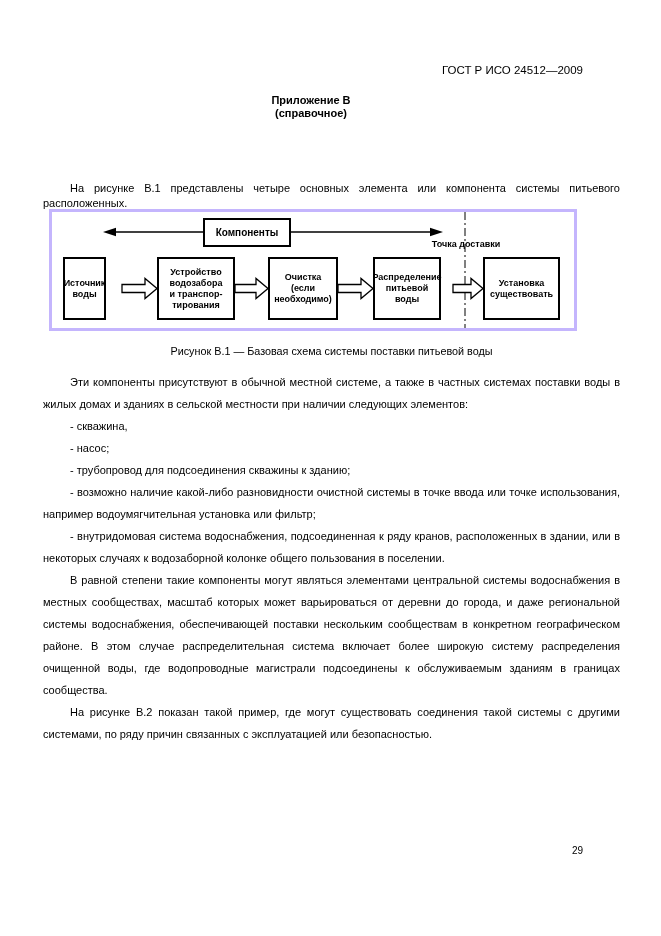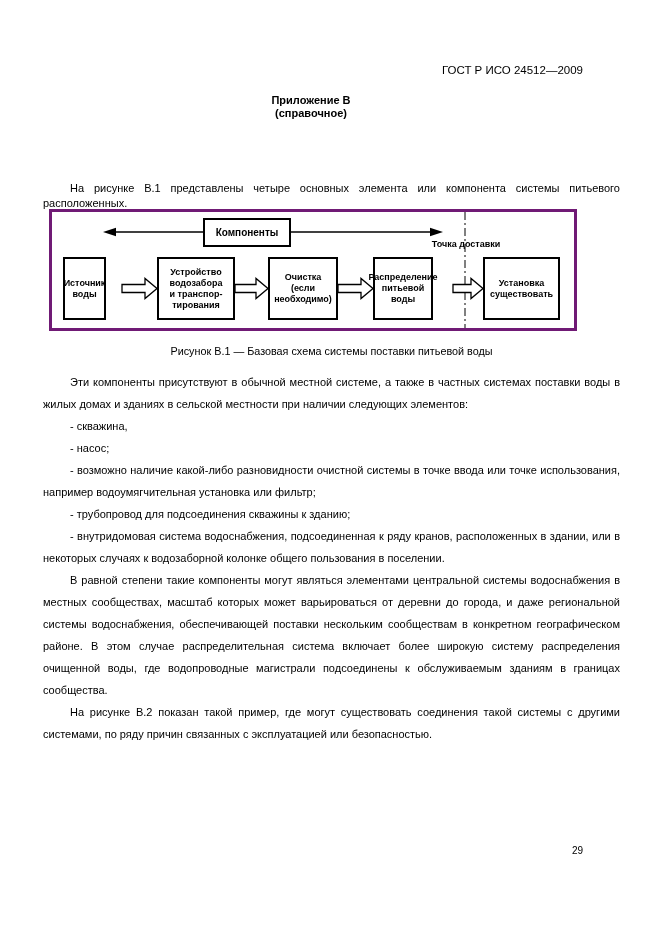--- a/index.html
+++ b/index.html
@@ -23,21 +23,21 @@
     position:absolute; top:154px; left:0; width:628px;
     text-align:center; font-size:11.5px; font-weight:bold;
   }
   .intro {
     position:absolute; top:181px; left:43px; width:577px;
     font-size:11px; line-height:14.5px; text-indent:27px; margin:0;
     text-align:justify;
   }
   .figure {
     position:absolute; left:49px; top:209px; width:528px; height:122px;
-    border:3px solid #701a75; box-sizing:border-box;
+    border:3px solid #c4b5fd; box-sizing:border-box;
   }
   .fig-svg { position:absolute; left:0; top:0; }
   .components-box {
     position:absolute; left:151px; top:6px; width:88px; height:29px;
     border:2px solid #000; box-sizing:border-box; background:#fff;
     display:flex; align-items:center; justify-content:center;
     font-size:10px; font-weight:bold;
   }
   .delivery-label {
     position:absolute; left:358px; top:27px; width:112px;
@@ -46,21 +46,21 @@
   .fbox {
     position:absolute; top:45px; height:63px;
     border:2px solid #000; box-sizing:border-box; background:#fff;
     display:flex; align-items:center; justify-content:center;
     text-align:center; font-size:9px; font-weight:bold; line-height:11px;
     white-space:pre-line;
   }
   .fbox1 { left:11px;  width:43px; }
   .fbox2 { left:105px; width:78px; }
   .fbox3 { left:216px; width:70px; }
-  .fbox4 { left:321px; width:60px; }
+  .fbox4 { left:321px; width:68px; }
   .fbox5 { left:431px; width:77px; }
   .caption {
     position:absolute; top:345px; left:43px; width:577px;
     text-align:center; font-size:10.8px;
   }
   .body-text {
     position:absolute; top:371px; left:43px; width:577px;
     font-size:11px; line-height:22px; text-align:justify;
   }
   .body-text p { margin:0; text-indent:27px; }
@@ -111,22 +111,22 @@
     <div class="fbox fbox5">Установка
 существовать</div>
   </div>
 
   <div class="caption">Рисунок В.1 — Базовая схема системы поставки питьевой воды</div>
 
   <div class="body-text">
     <p>Эти компоненты присутствуют в обычной местной системе, а также в частных системах поставки воды в жилых домах и зданиях в сельской местности при наличии следующих элементов:</p>
     <p>- скважина,</p>
     <p>- насос;</p>
+    <p>- трубопровод для подсоединения скважины к зданию;</p>
     <p>- возможно наличие какой-либо разновидности очистной системы в точке ввода или точке использования, например водоумягчительная установка или фильтр;</p>
-    <p>- трубопровод для подсоединения скважины к зданию;</p>
     <p>- внутридомовая система водоснабжения, подсоединенная к ряду кранов, расположенных в здании, или в некоторых случаях к водозаборной колонке общего пользования в поселении.</p>
     <p>В равной степени такие компоненты могут являться элементами центральной системы водоснабжения в местных сообществах, масштаб которых может варьироваться от деревни до города, и даже региональной системы водоснабжения, обеспечивающей поставки нескольким сообществам в конкретном географическом районе. В этом случае распределительная система включает более широкую систему распределения очищенной воды, где водопроводные магистрали подсоединены к обслуживаемым зданиям в границах сообщества.</p>
     <p>На рисунке В.2 показан такой пример, где могут существовать соединения такой системы с другими системами, по ряду причин связанных с эксплуатацией или безопасностью.</p>
   </div>
 
   <div class="page-number">29</div>
 
 </div>
 
 </body></html>

